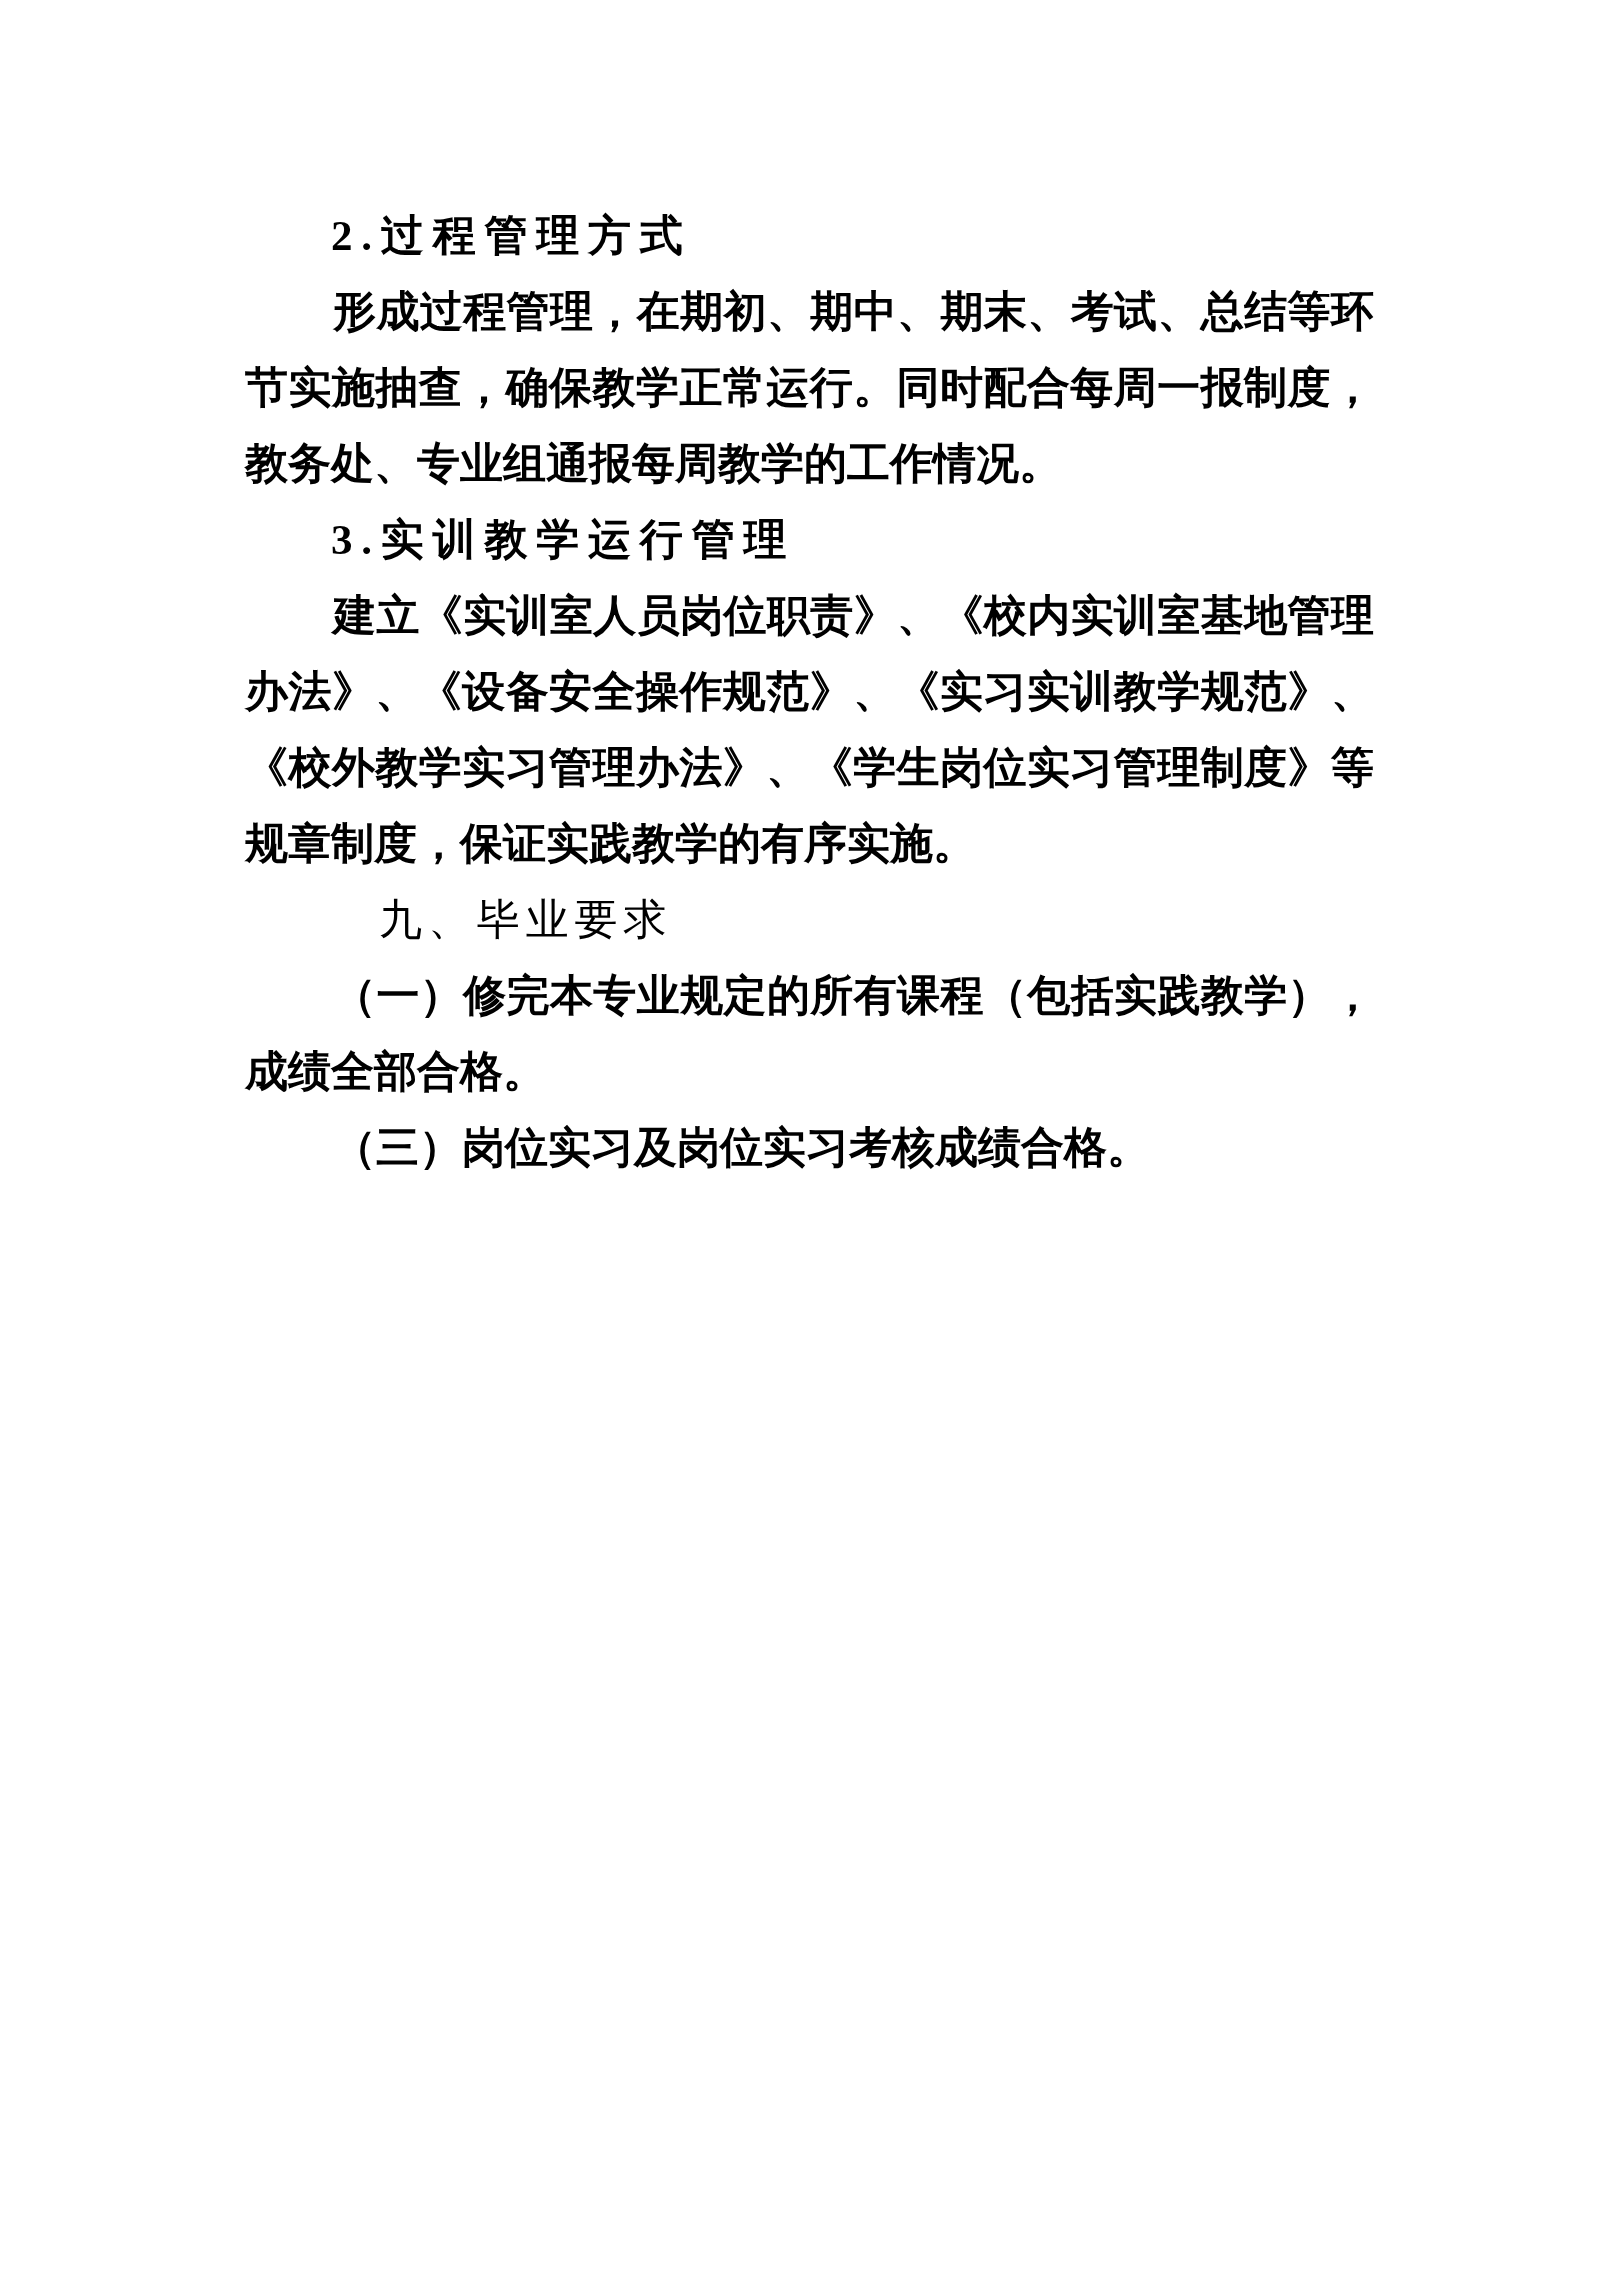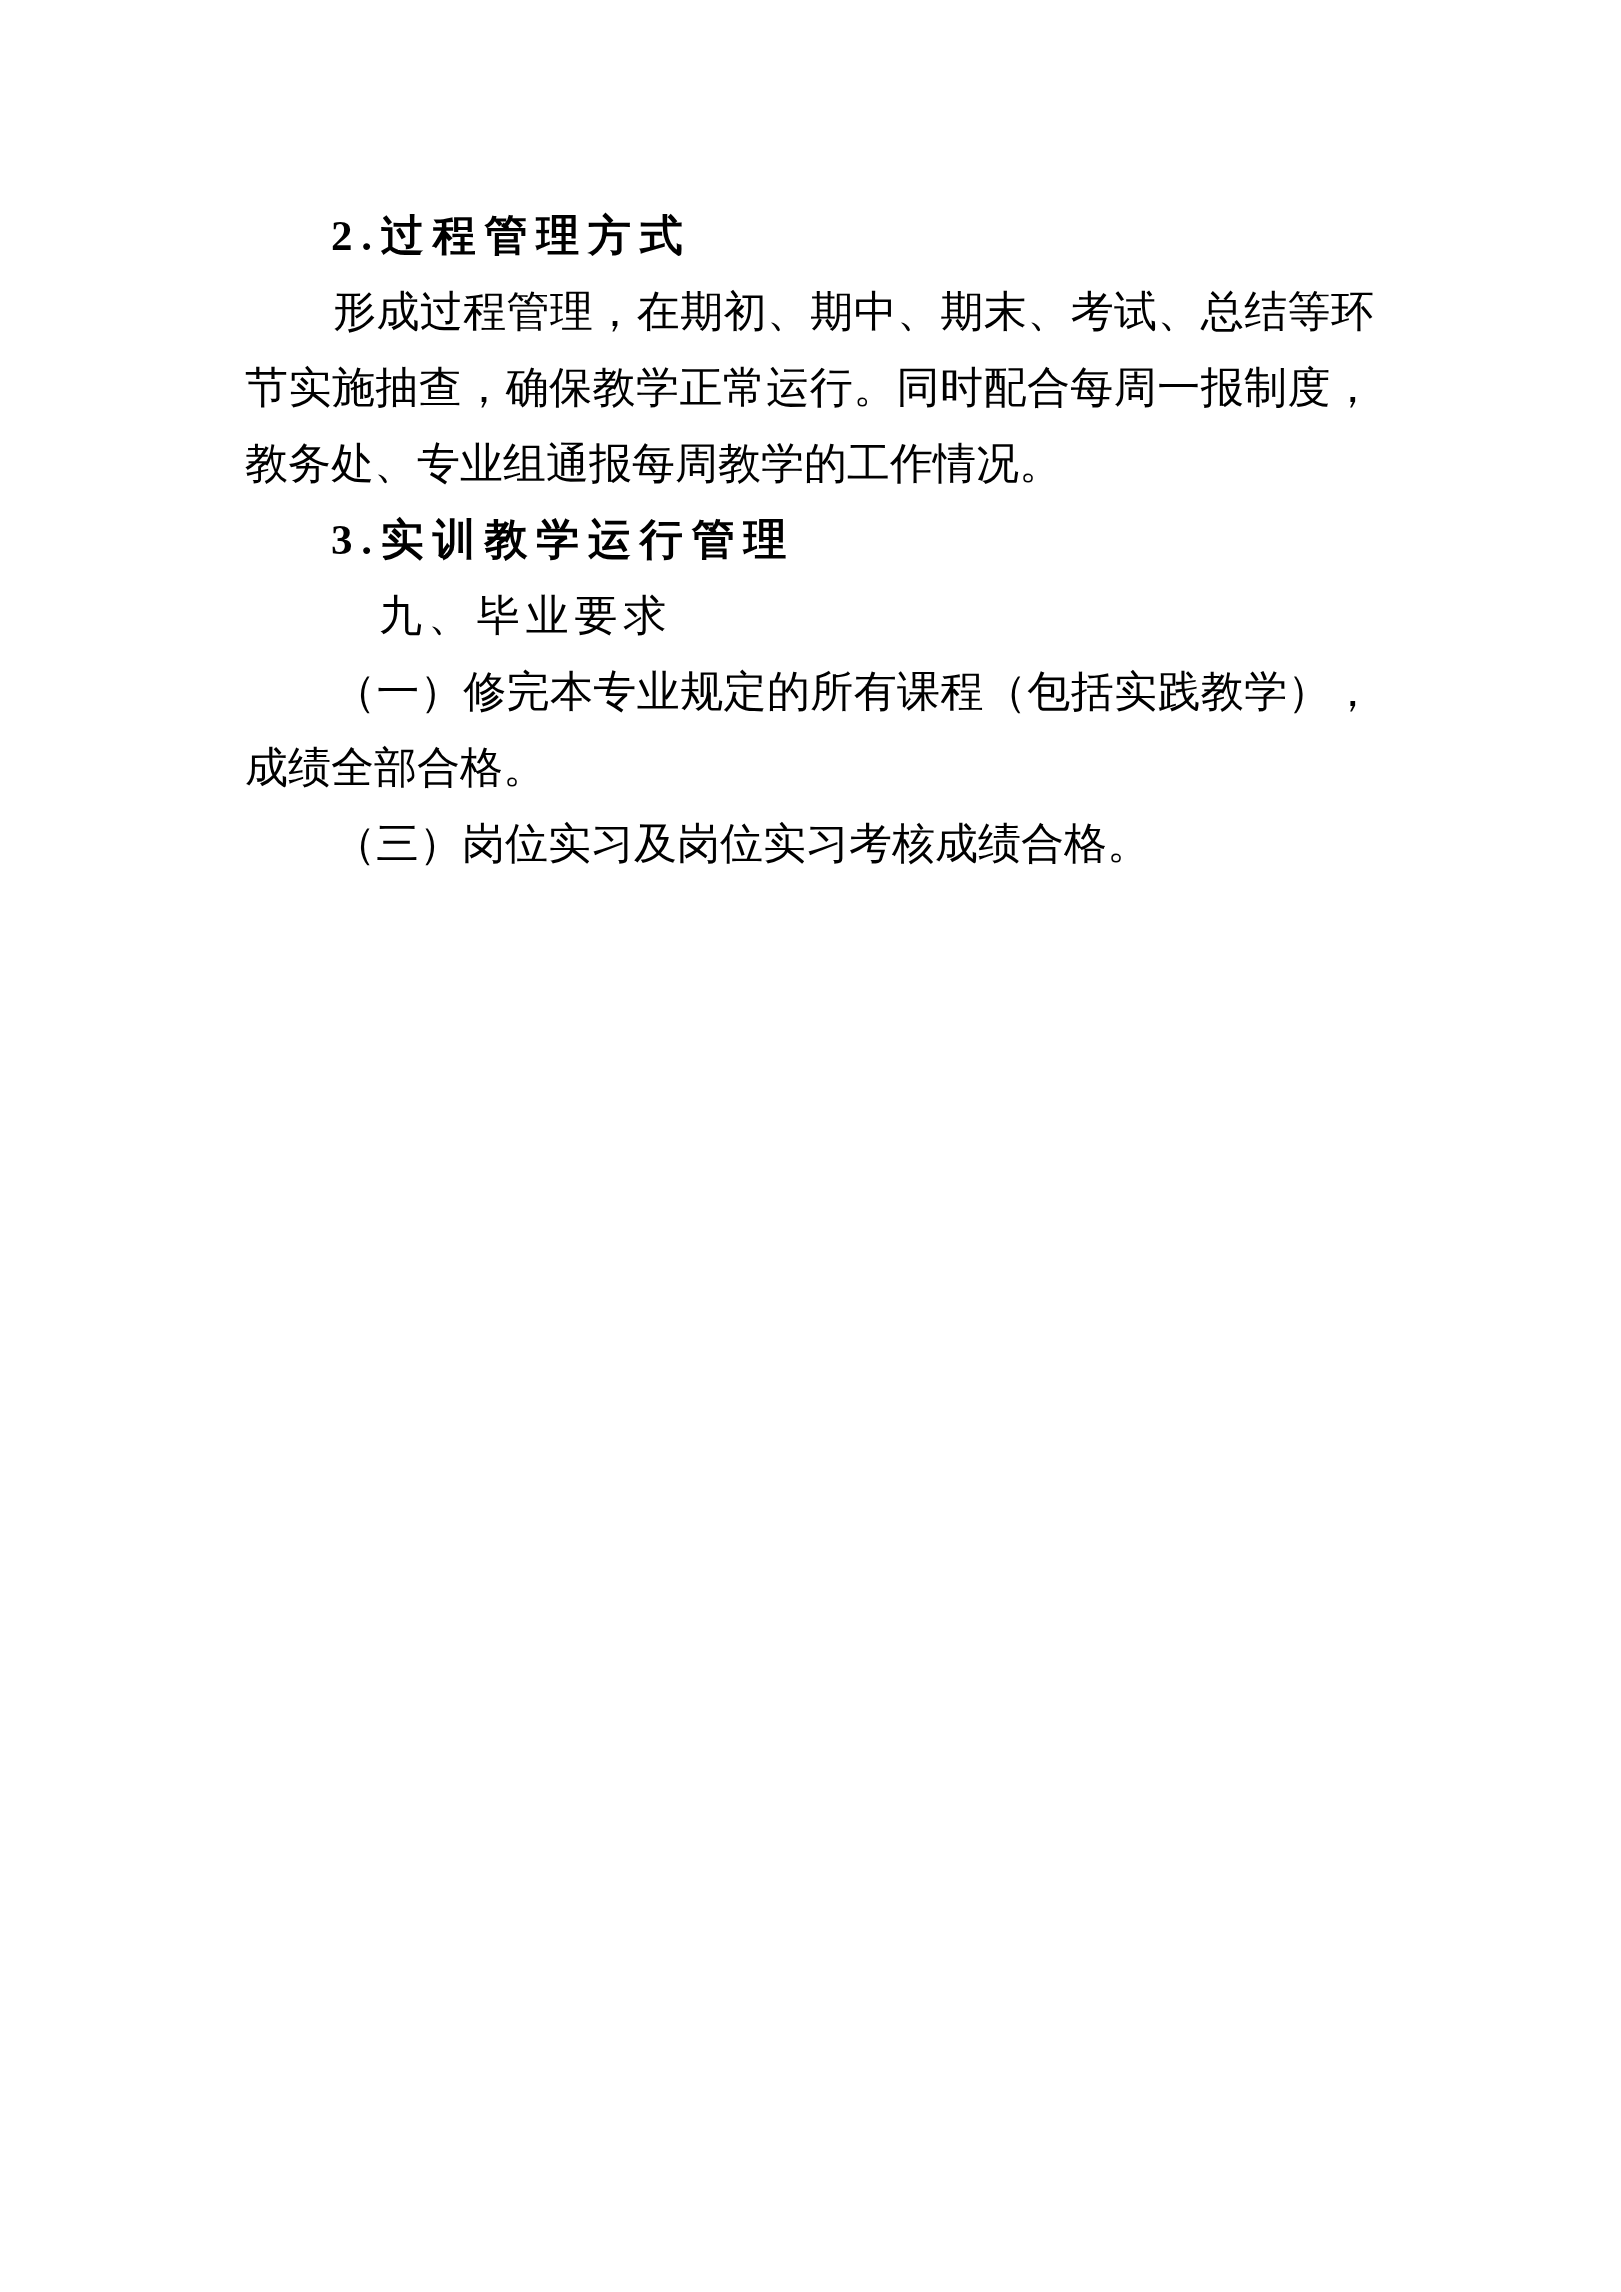--- a/index.html
+++ b/index.html
@@ -28,20 +28,21 @@
     top: 198px;
     width: 1129px;
     font-size: 43px;
     line-height: 76px;
     text-align: justify;
     text-justify: inter-character;
   }
   .content p {
     margin: 0;
     padding: 0;
+    font-weight: bold;
   }
   p.body-para {
     text-indent: 88px;
     text-align: justify;
     text-justify: inter-character;
   }
   p.heading-num {
     font-weight: bold;
     letter-spacing: 8.8px;
     text-indent: 86px;
@@ -69,20 +70,21 @@
 <div class="page">
 
   <div class="content">
 
     <p class="heading-num">2.过程管理方式</p>
 
     <p class="body-para">形成过程管理，在期初、期中、期末、考试、总结等环节实施抽查，确保教学正常运行。同时配合每周一报制度，教务处、专业组通报每周教学的工作情况。</p>
 
     <p class="heading-num">3.实训教学运行管理</p>
 
+    <p class="body-para">建立《实训室人员岗位职责》、《校内实训室基地管理办法》、《设备安全操作规范》、《实习实训教学规范》、《校外教学实习管理办法》、《学生岗位实习管理制度》等规章制度，保证实践教学的有序实施。</p>
 
     <p class="heading-major">九、毕业要求</p>
 
     <p class="body-para">（一）修完本专业规定的所有课程（包括实践教学），成绩全部合格。</p>
 
 
     <p class="body-para">（三）岗位实习及岗位实习考核成绩合格。</p>
 
 
   </div>

